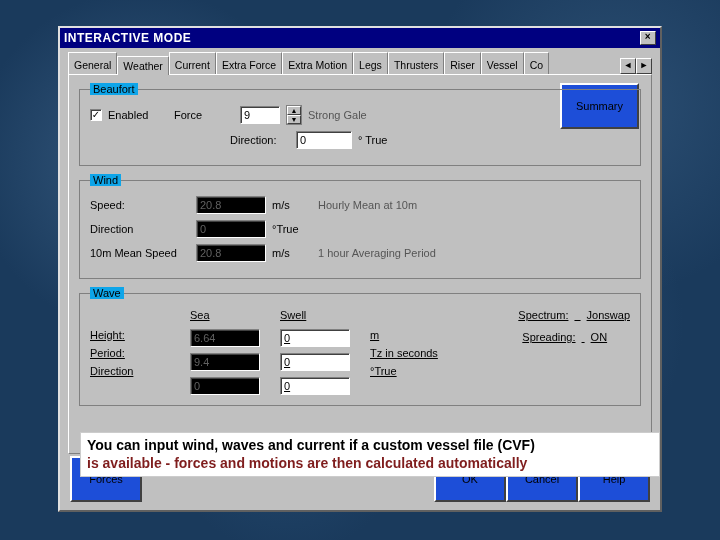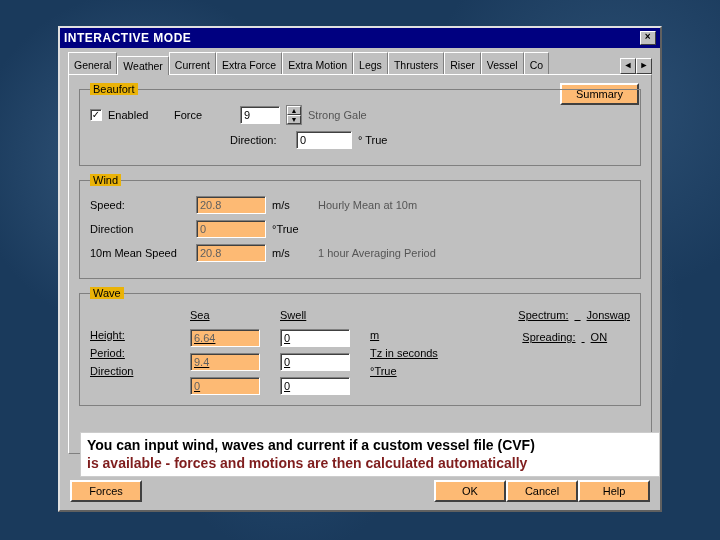--- a/index.html
+++ b/index.html
@@ -103,21 +103,21 @@
   fieldset {
     border: 1px solid #808080;
     border-radius: 0;
     margin-bottom: 8px;
     padding: 10px 10px 10px 10px;
     position: relative;
   }
   fieldset > legend {
     font-size: 11px;
     padding: 0 3px;
-    background: #eab308;
+    background: #0ea5e9;
   }
   .row {
     display: flex;
     align-items: center;
     margin-bottom: 6px;
     gap: 6px;
   }
   .lbl {
     width: 100px;
     font-size: 11px;
@@ -127,43 +127,43 @@
     background: #fff;
     border: 1px solid;
     border-color: #808080 #fff #fff #808080;
     box-shadow: inset 1px 1px 0 #404040;
     height: 18px;
     padding: 1px 3px;
     font-size: 11px;
     width: 70px;
   }
   .input.ro {
-    background: #fdba74;
+    background: #000000;
     color: #606060;
   }
   .spin {
     display: flex;
     flex-direction: column;
     border: 1px solid #808080;
   }
   .spin button {
     width: 14px; height: 9px;
     background: #c0c0c0;
     border: 1px solid;
     border-color: #fff #404040 #404040 #fff;
     font-size: 7px;
     line-height: 5px;
     padding: 0;
     cursor: pointer;
   }
   .btn {
-    background: #fdba74;
+    background: #1d4ed8;
     border: 2px solid;
     border-color: #fff #404040 #404040 #fff;
-    padding: 3px 14px;
+    padding: 15px 14px;
     font-size: 11px;
     cursor: pointer;
     min-width: 72px;
   }
   .summary-btn {
     position: absolute;
     right: 12px;
     top: 8px;
   }
   .checkbox {

